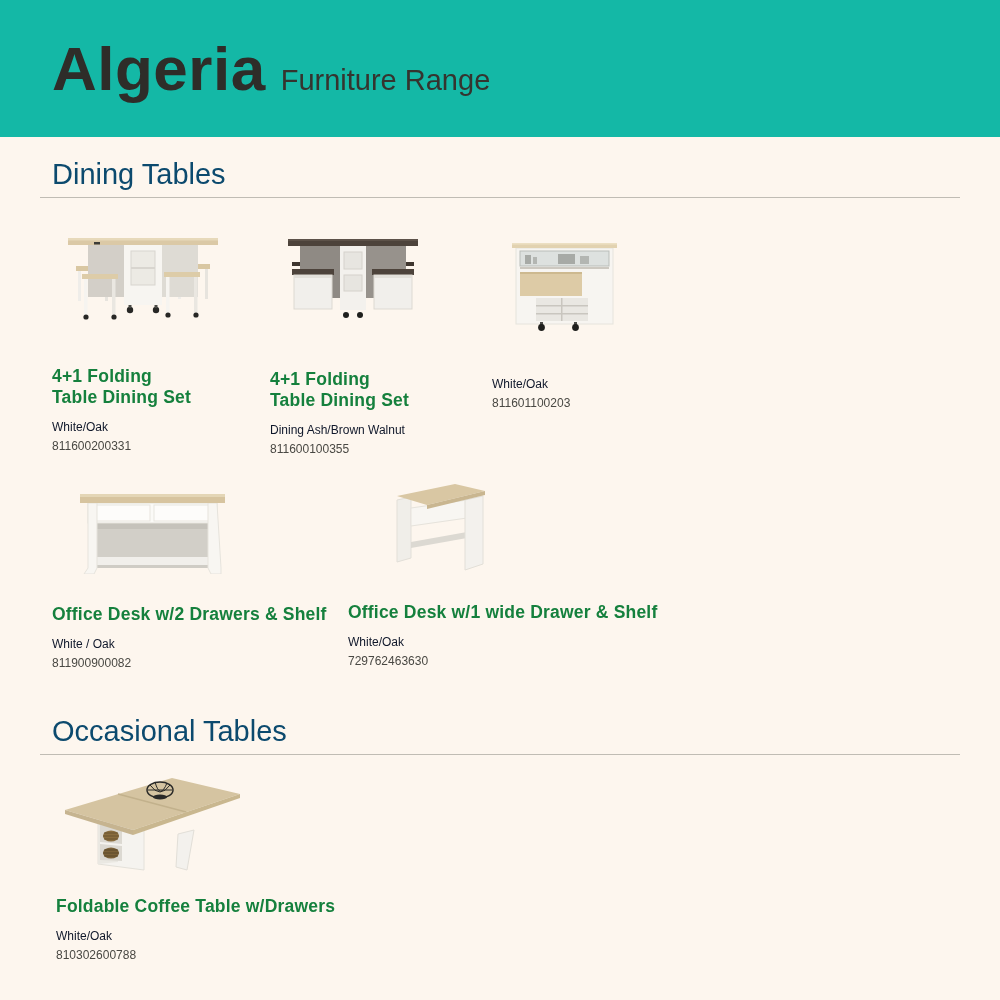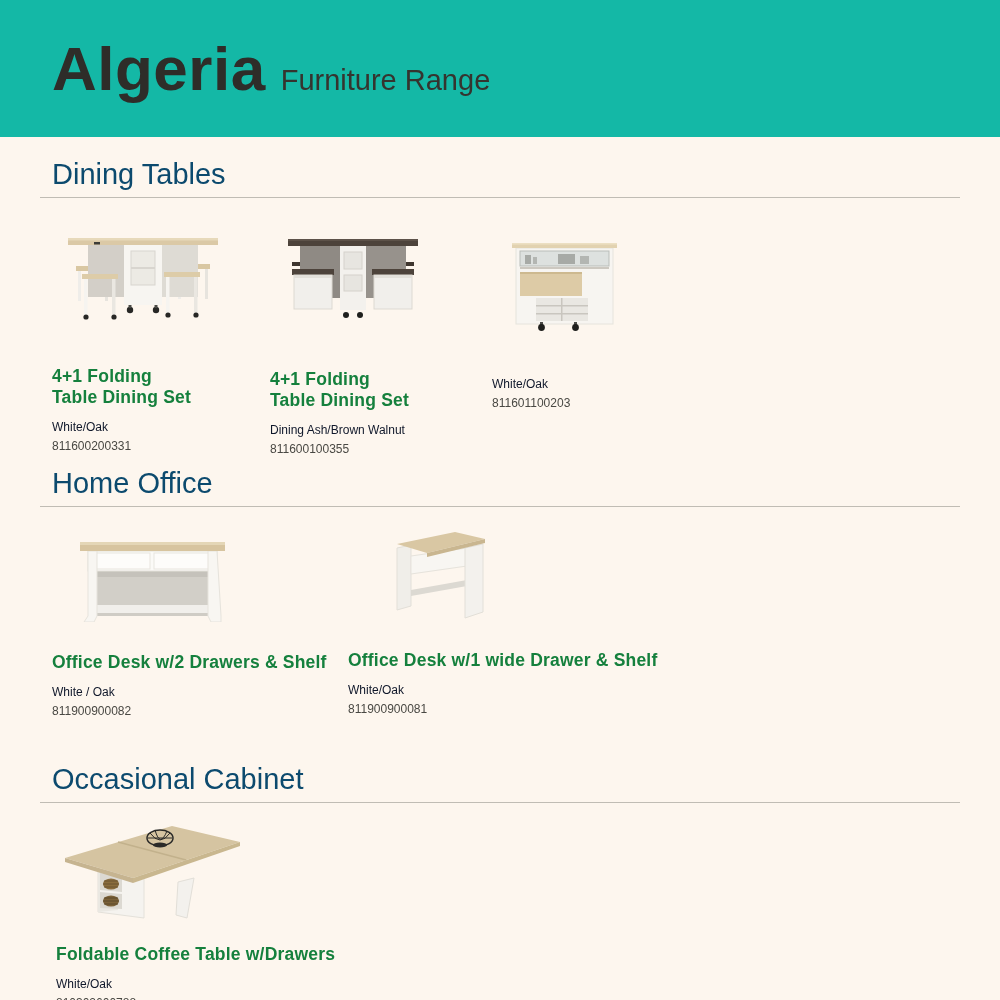--- a/index.html
+++ b/index.html
@@ -174,21 +174,20 @@
       <div class="p-text">
         <div class="p-color">White/Oak</div>
         <div class="p-sku">811601100203</div>
       </div>
     </div>
 
   </div>
 </div>
 
 <div class="section s2">
-  <div class="section-head">Home Office</div>
   <div class="products">
 
     <div class="product">
       <div class="img-area">
         <svg width="145" height="94" viewBox="0 0 145 94" style="margin:8px 0 0 28px">
 
           <rect x="8" y="43" width="129" height="34" fill="#d2cfc8"></rect>
           <rect x="8" y="43" width="129" height="6" fill="#c5c2bb"></rect>
 
           <rect x="8" y="77" width="129" height="8" fill="#f1efeb"></rect>
@@ -224,29 +223,29 @@
 
           <polygon points="70,22 88,18 88,86 70,92" fill="#f3f1ed" stroke="#e2dfd8"></polygon>
 
           <polygon points="2,18 60,6 90,13 32,27" fill="#d9c7a3"></polygon>
           <polygon points="32,27 90,13 90,17 32,31" fill="#c9b690"></polygon>
         </svg>
       </div>
       <div class="p-text">
         <div class="p-name">Office Desk w/1 wide Drawer &amp; Shelf</div>
         <div class="p-color">White/Oak</div>
-        <div class="p-sku">811900900081</div>
+        <div class="p-sku">729762463630</div>
       </div>
     </div>
 
   </div>
 </div>
 
 <div class="section s3">
-  <div class="section-head">Occasional Cabinet</div>
+  <div class="section-head">Occasional Tables</div>
   <div class="products">
 
     <div class="product">
       <div class="img-area">
         <svg width="185" height="105" viewBox="0 0 185 105" style="margin:2px 0 0 8px">
 
           <polygon points="38,52 84,58 84,100 38,94" fill="#f5f3ef" stroke="#e4e1da"></polygon>
           <polygon points="38,52 58,50 58,92 38,94" fill="#eae8e2"></polygon>
 
           <polygon points="40,55 62,57 62,91 40,90" fill="#dcd9d2"></polygon>

